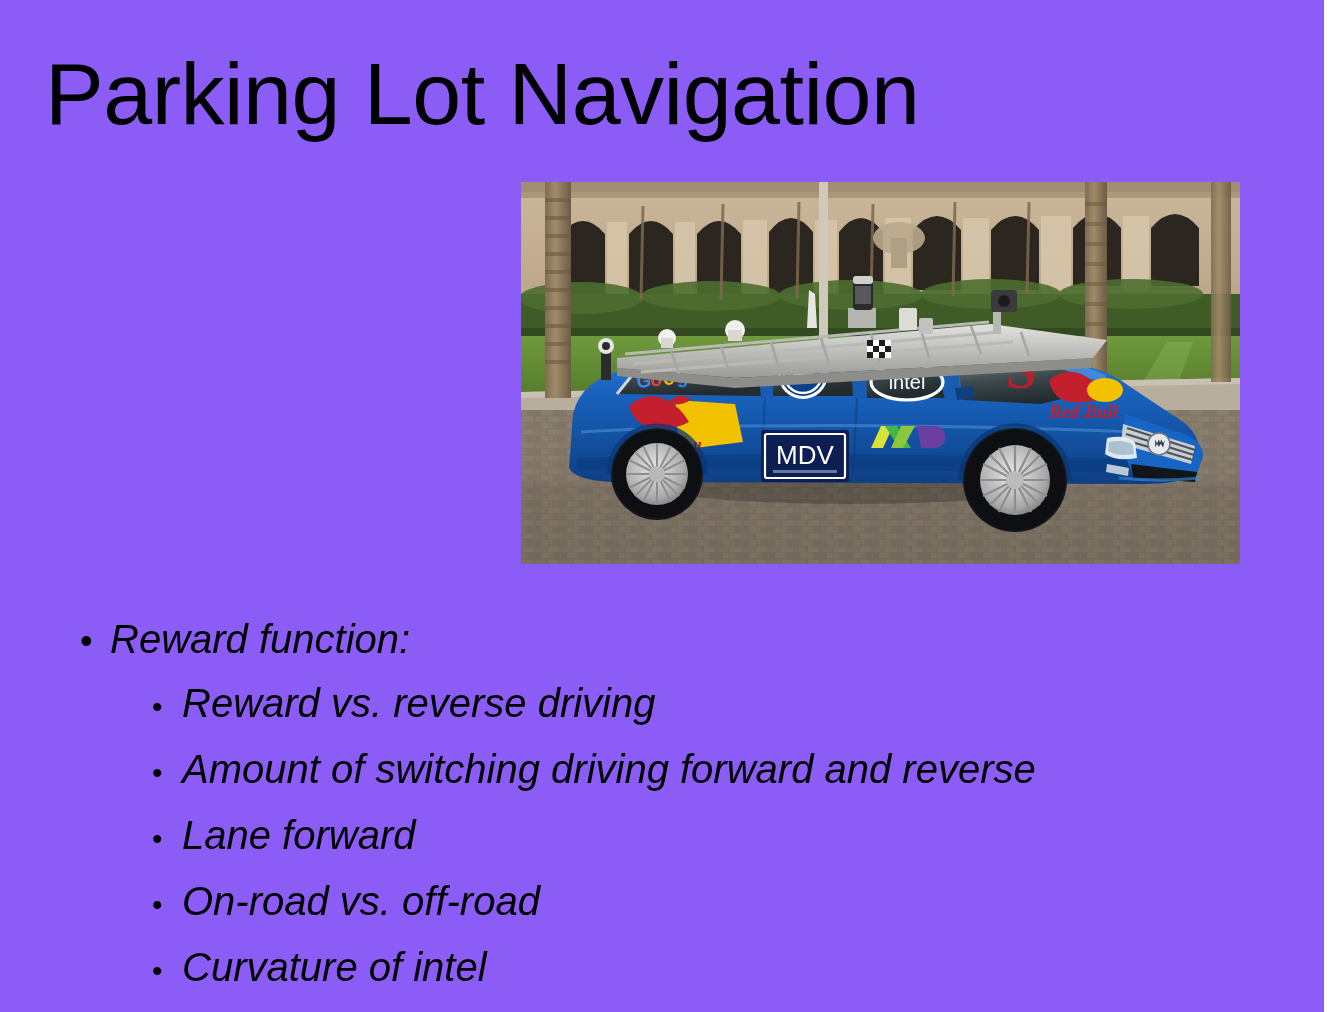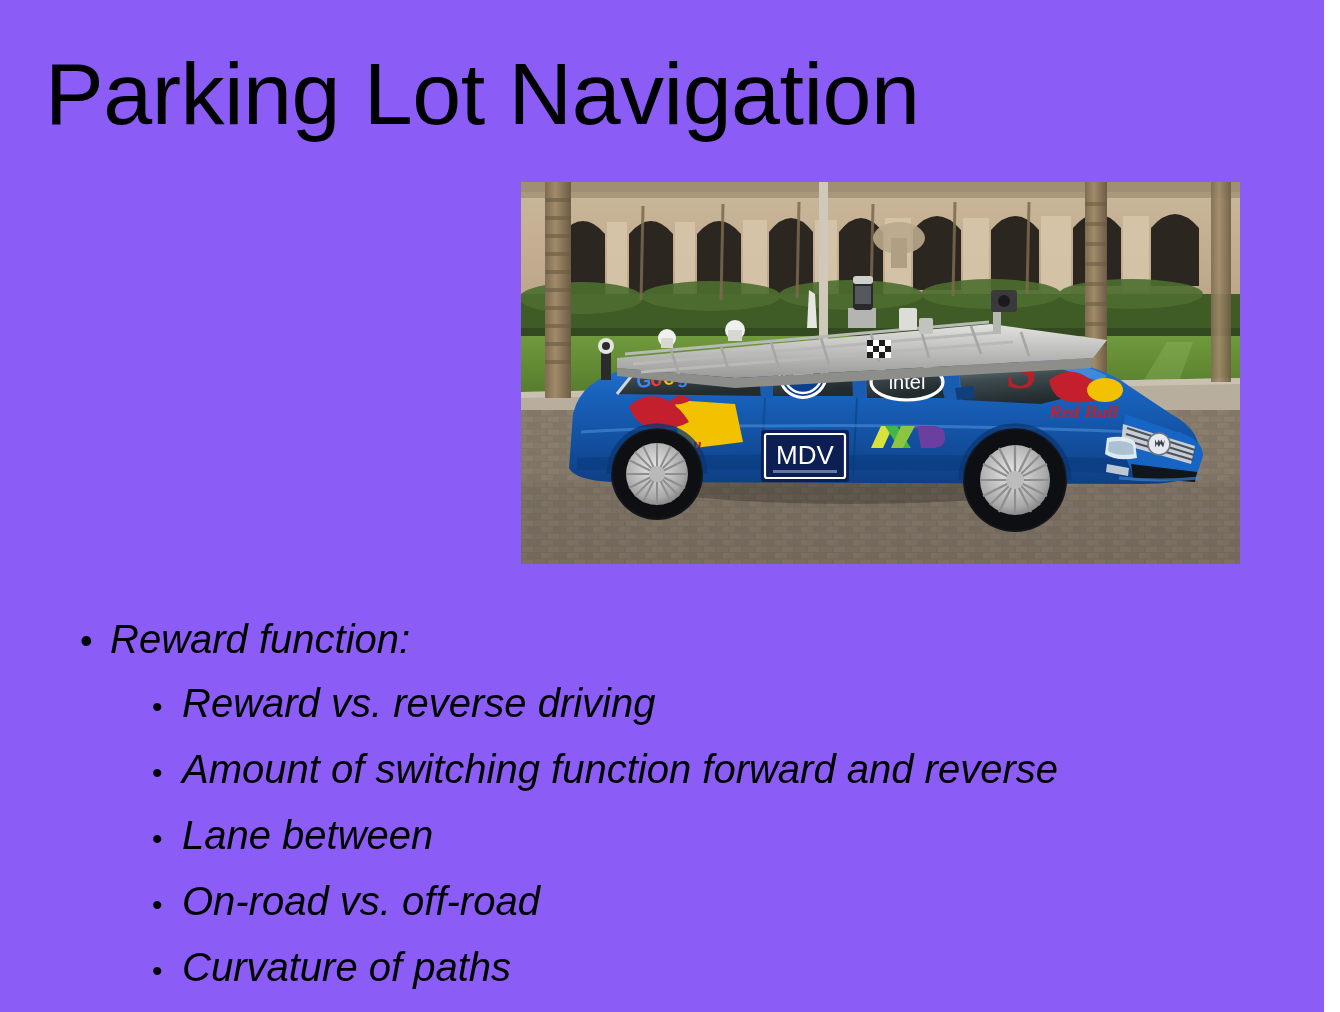--- a/index.html
+++ b/index.html
@@ -473,33 +473,33 @@
       <span class="bullet-text">Reward function:</span>
     </div>
 
     <div class="bullet-l2">
       <span class="bullet-dot">•</span>
       <span class="bullet-text">Reward vs. reverse driving</span>
     </div>
 
     <div class="bullet-l2">
       <span class="bullet-dot">•</span>
-      <span class="bullet-text">Amount of switching function forward and reverse</span>
+      <span class="bullet-text">Amount of switching driving forward and reverse</span>
     </div>
 
     <div class="bullet-l2">
       <span class="bullet-dot">•</span>
-      <span class="bullet-text">Lane between</span>
+      <span class="bullet-text">Lane forward</span>
     </div>
 
     <div class="bullet-l2">
       <span class="bullet-dot">•</span>
       <span class="bullet-text">On-road vs. off-road</span>
     </div>
 
     <div class="bullet-l2">
       <span class="bullet-dot">•</span>
-      <span class="bullet-text">Curvature of paths</span>
+      <span class="bullet-text">Curvature of intel</span>
     </div>
 
   </div>
 
 </div>
 
 </body></html>

